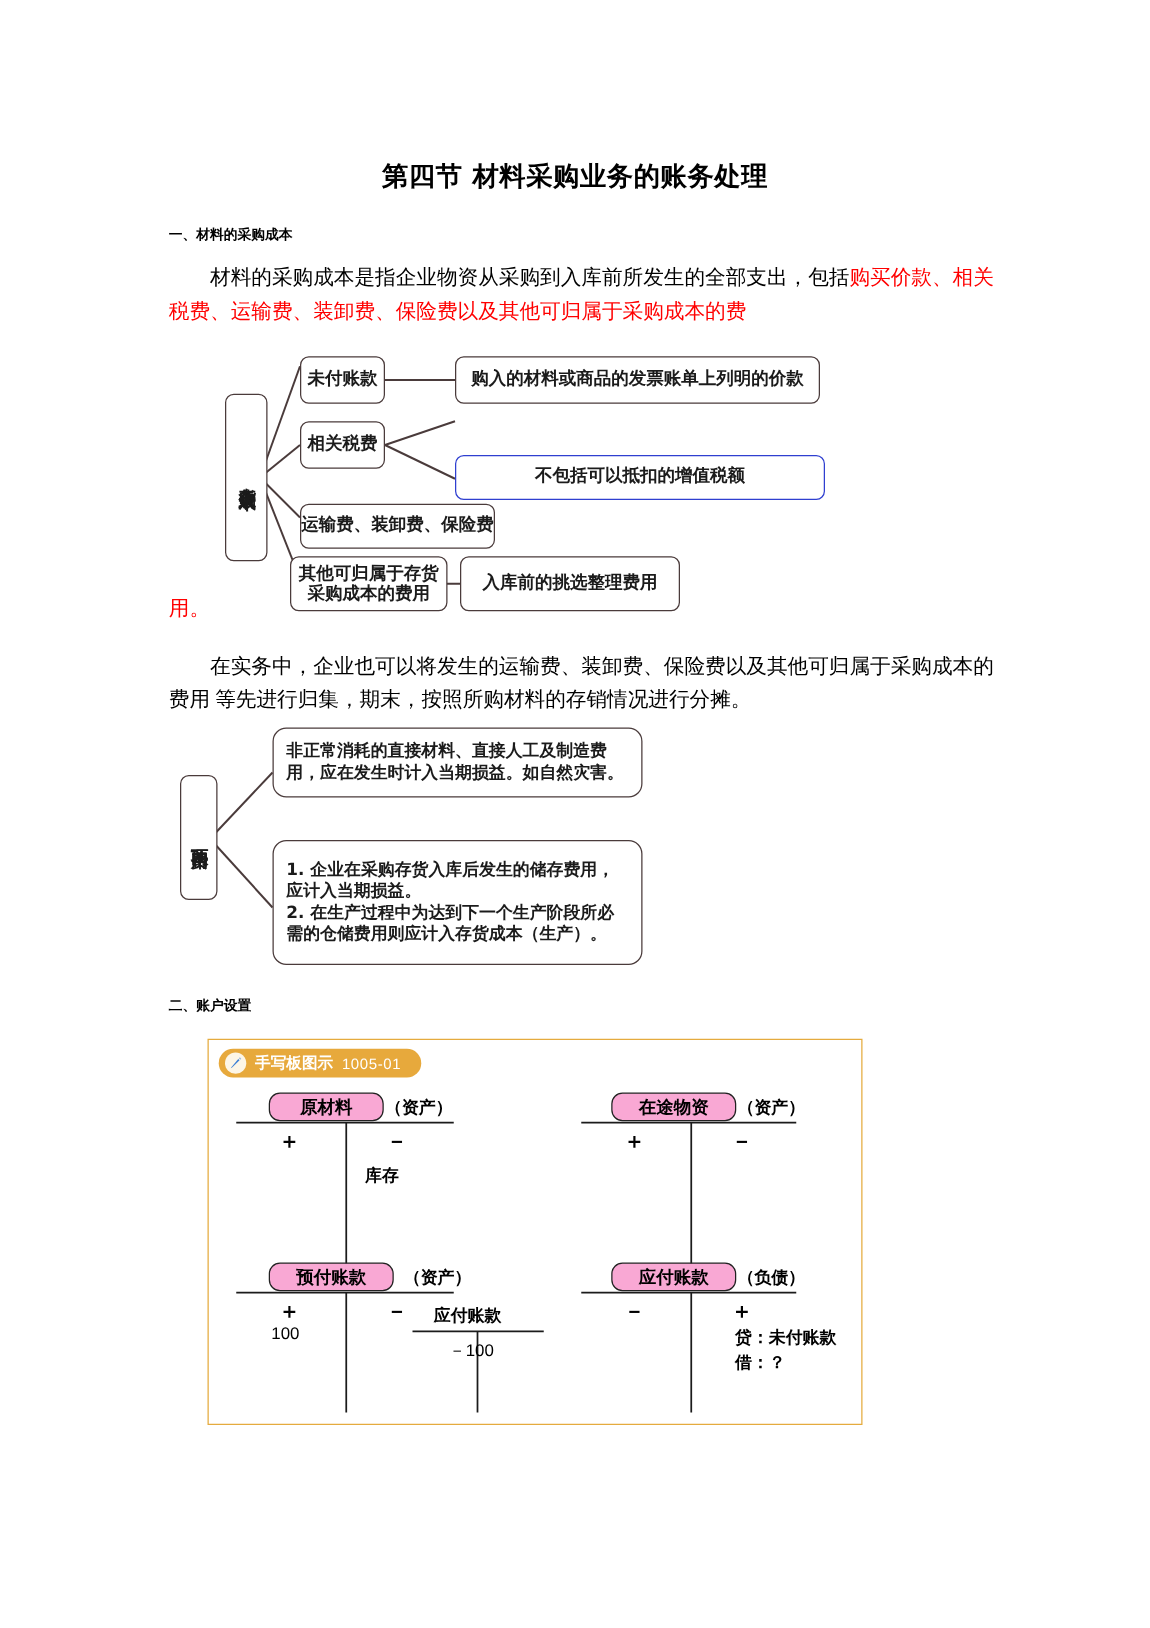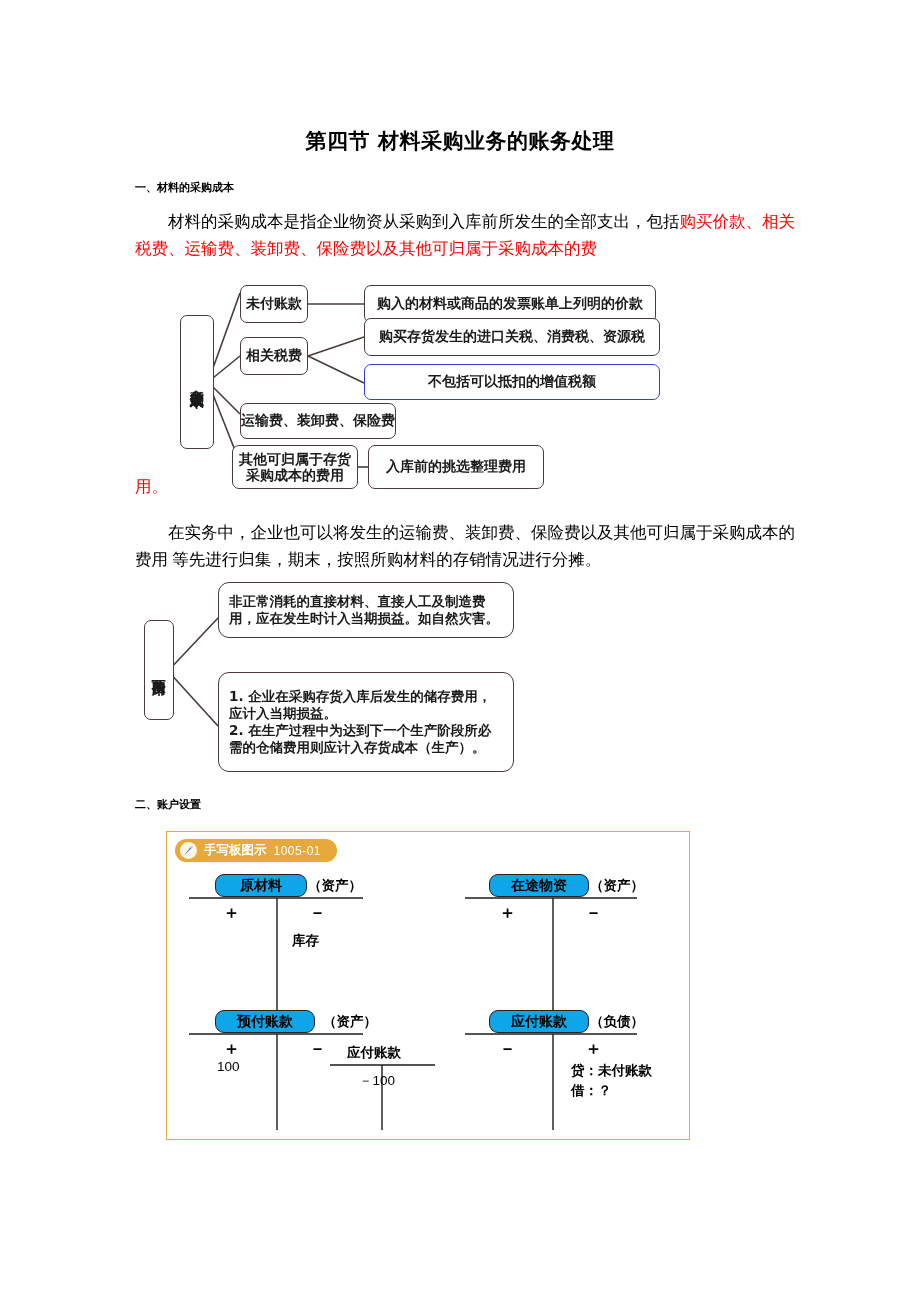--- a/index.html
+++ b/index.html
@@ -147,21 +147,21 @@
     flex: none;
   }
 
   #t-svg { position: absolute; left: 0; top: 0; }
 
   .t-label {
     position: absolute;
     box-sizing: border-box;
     border: 1.5px solid #222;
     border-radius: 9px;
-    background: #0ea5e9;
+    background: #f9a8d4;
     font-family: "DejaVu Sans", "Liberation Sans", sans-serif;
     font-size: 14px;
     font-weight: bold;
     display: flex;
     align-items: center;
     justify-content: center;
     white-space: nowrap;
   }
   .t-kind {
     position: absolute;
@@ -241,21 +241,20 @@
   </svg>
 
   <div class="node vertical" style="left:12px; top:38px; width:34px; height:134px; font-size:14px;">存货采购成本</div>
 
   <div class="node" style="left:72px; top:8px; width:68px; height:38px; font-size:14px;">未付账款</div>
 
   <div class="node" style="left:196px; top:8px; width:292px; height:38px; font-size:14px;">购入的材料或商品的发票账单上列明的价款</div>
 
   <div class="node" style="left:72px; top:60px; width:68px; height:38px; font-size:14px;">相关税费</div>
 
-  <div class="node" style="left:196px; top:41px; width:296px; height:38px; font-size:14px;">购买存货发生的进口关税、消费税、资源税</div>
 
   <div class="node blue" style="left:196px; top:87px; width:296px; height:36px; font-size:14px;">不包括可以抵扣的增值税额</div>
 
   <div class="node" style="left:64px; top:168px; width:126px; height:44px; font-size:14px; line-height:1.15;">其他可归属于存货采购成本的费用</div>
 
   <div class="node" style="left:72px; top:126px; width:156px; height:36px; font-size:14px;">运输费、装卸费、保险费</div>
 
   <div class="node" style="left:200px; top:168px; width:176px; height:44px; font-size:14px;">入库前的挑选整理费用</div>
 </div>
 
@@ -331,18 +330,18 @@
   <div class="t-sign" style="left:142px; top:205px;">－</div>
   <div class="t-num" style="left:50px; top:227px;">100</div>
 
   <div class="t-sublabel" style="left:180px; top:212px;">应付账款</div>
   <div class="t-num" style="left:168px; top:240px;margin-left:24px;">－100</div>
 
   <div class="t-label" style="left:322px; top:178px; width:100px; height:23px;">应付账款</div>
   <div class="t-kind" style="left:423px; top:181px;">（负债）</div>
   <div class="t-sign" style="left:332px; top:205px;">－</div>
   <div class="t-sign" style="left:418px; top:205px;">＋</div>
-  <div class="t-note" style="left:404px; top:228px;">
+  <div class="t-note" style="left:421px; top:228px;">
     <div>贷：未付账款</div>
     <div>借：？</div>
   </div>
 
 </div>
 
 </body></html>

